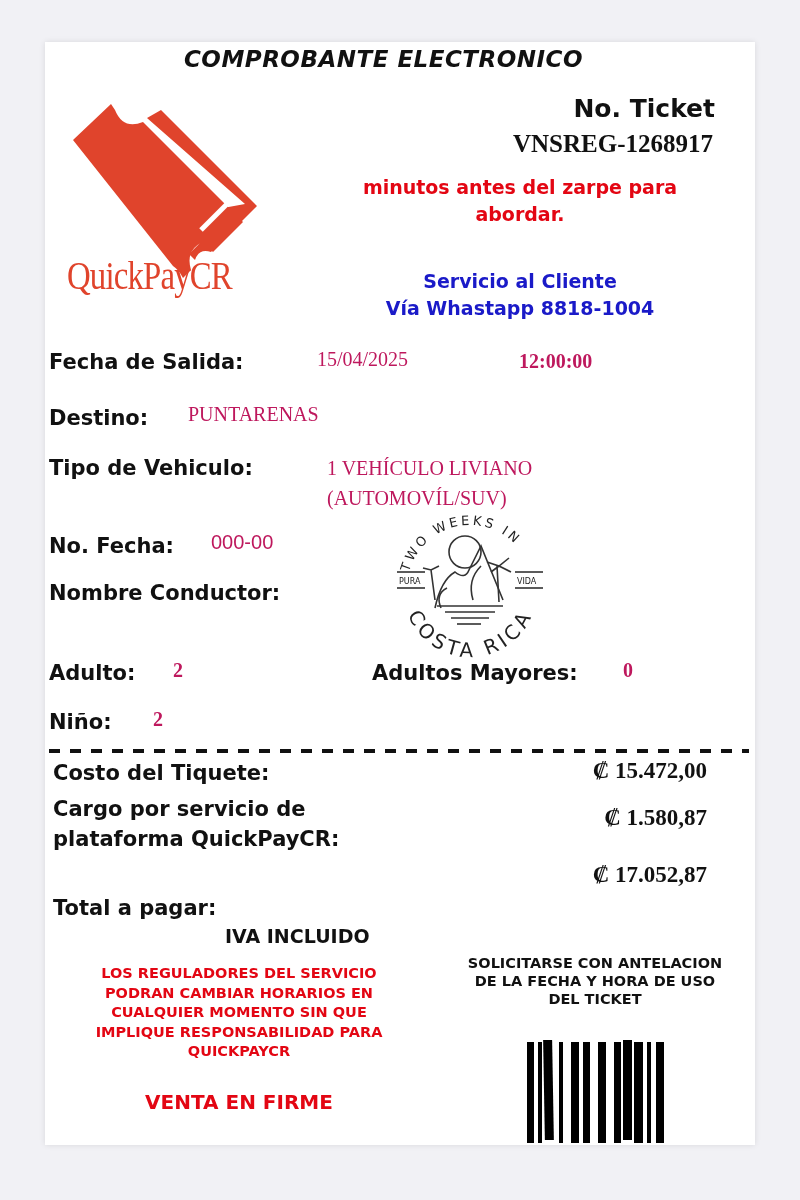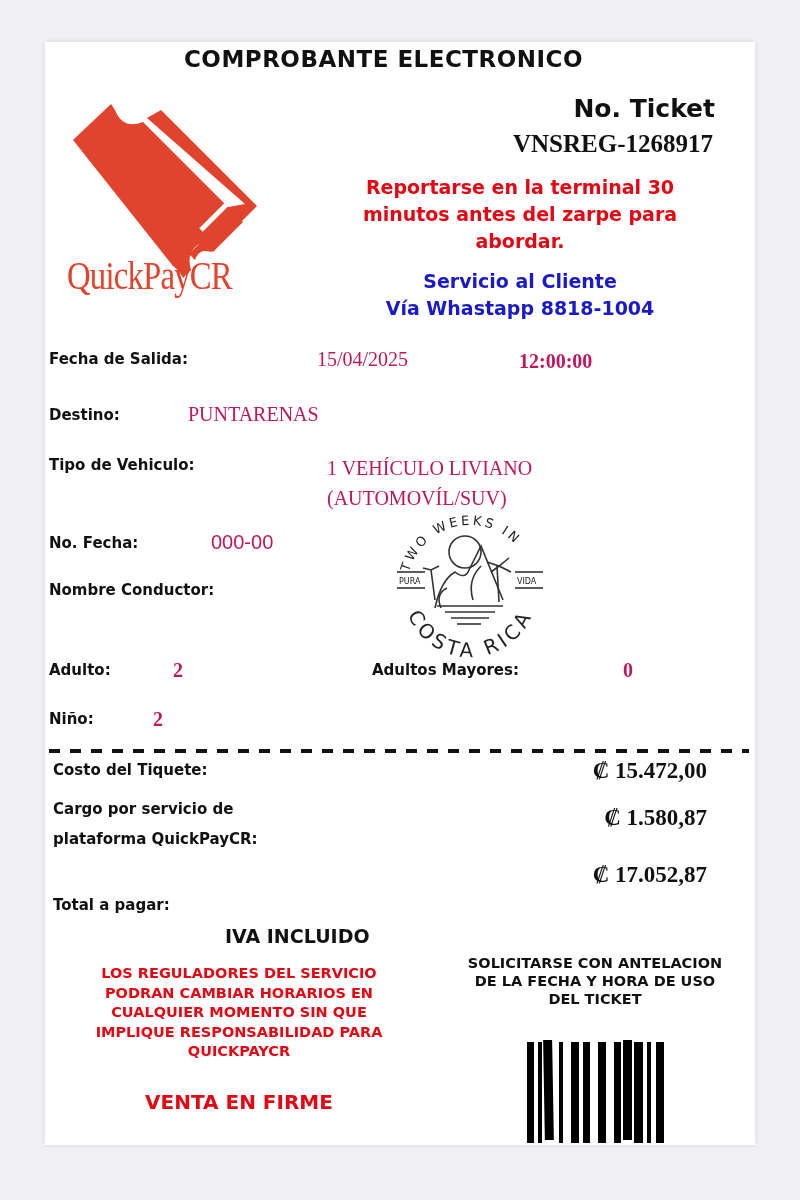--- a/index.html
+++ b/index.html
@@ -1,28 +1,28 @@
 <!DOCTYPE html>
 <html><head>
 <meta charset="utf-8">
 <style>
   html,body{margin:0;padding:0;}
   body{width:800px;height:1200px;background:#f1f1f5;position:relative;overflow:hidden;font-family:"DejaVu Sans","Liberation Sans",sans-serif;}
   .card{position:absolute;left:45px;top:42px;width:710px;height:1103px;background:#ffffff;box-shadow:0 0 6px rgba(0,0,0,0.10);}
   .abs{position:absolute;}
   .sans{font-family:"DejaVu Sans","Liberation Sans",sans-serif;font-weight:bold;}
   .serif{font-family:"Liberation Serif","DejaVu Serif",serif;}
-  .title{left:0;width:677px;top:4px;text-align:center;font-size:23px;color:#111;letter-spacing:0.5px;}
+  .title{left:0;width:677px;top:4px;text-align:center;font-size:23px;color:#111;letter-spacing:0.5px;font-style:italic;}
   .logo{left:18px;top:58px;width:210px;height:200px;}
   .logo-text{left:22px;top:210px;font-family:"Liberation Serif",serif;font-size:40px;color:#e0442c;letter-spacing:-1px;transform:scaleX(0.82);transform-origin:left top;}
   .ticket-label{right:40px;top:52px;font-size:25px;color:#111;}
   .ticket-value{right:42px;top:88px;font-size:25px;color:#111;font-weight:bold;}
   .notice-red{left:285px;width:380px;top:132px;text-align:center;font-size:19px;line-height:27px;color:#e30613;}
   .service{left:285px;width:380px;top:226px;text-align:center;font-size:19px;line-height:27px;color:#1a1ac8;}
-  .lbl{font-size:15px;color:#111;}
+  .lbl{font-size:21px;color:#111;}
   .val{font-size:20px;color:#be185d;}
   .dash{left:4px;top:707px;width:700px;height:4px;background:repeating-linear-gradient(90deg,#111 0 11px,transparent 11px 21px);}
   .money{font-size:23px;color:#111;font-weight:bold;text-align:right;}
   .iva{left:180px;top:883px;font-size:19px;color:#111;}
   .disclaimer{left:14px;width:360px;top:922px;text-align:center;font-size:14.5px;line-height:19.5px;color:#e30613;}
   .venta{left:14px;width:360px;top:1048px;text-align:center;font-size:20px;color:#e30613;}
   .cambio{left:395px;width:310px;top:912px;text-align:center;font-size:14.5px;line-height:18px;color:#111;}
   .barcode{left:482px;top:998px;width:145px;height:103px;}
   .stamp{left:340px;top:468px;width:170px;height:150px;}
 </style>
@@ -41,21 +41,20 @@
       <path d="M96 6 L110 -2 L206 94 L160 140 Q148 136 144 148 L138 142 L178 102 L172 96 L194 92 Z" transform="translate(-12,12)"></path>
     </g>
     <path d="M138 130 L164 104" stroke="#fff" stroke-width="5" fill="none"></path>
   </svg>
   <div class="abs logo-text">QuickPayCR</div>
 
   <div class="abs sans ticket-label">No. Ticket</div>
   <div class="abs serif ticket-value">VNSREG-1268917</div>
 
   <div class="abs sans notice-red">
-    <div>Reportarse en la terminal 30</div>
     <div>minutos antes del zarpe para</div>
     <div>abordar.</div>
   </div>
 
   <div class="abs sans service">
     <div>Servicio al Cliente</div>
     <div>Vía Whastapp 8818-1004</div>
   </div>
 
   <div class="abs sans lbl" style="left:4px;top:308px;">Fecha de Salida:</div>

